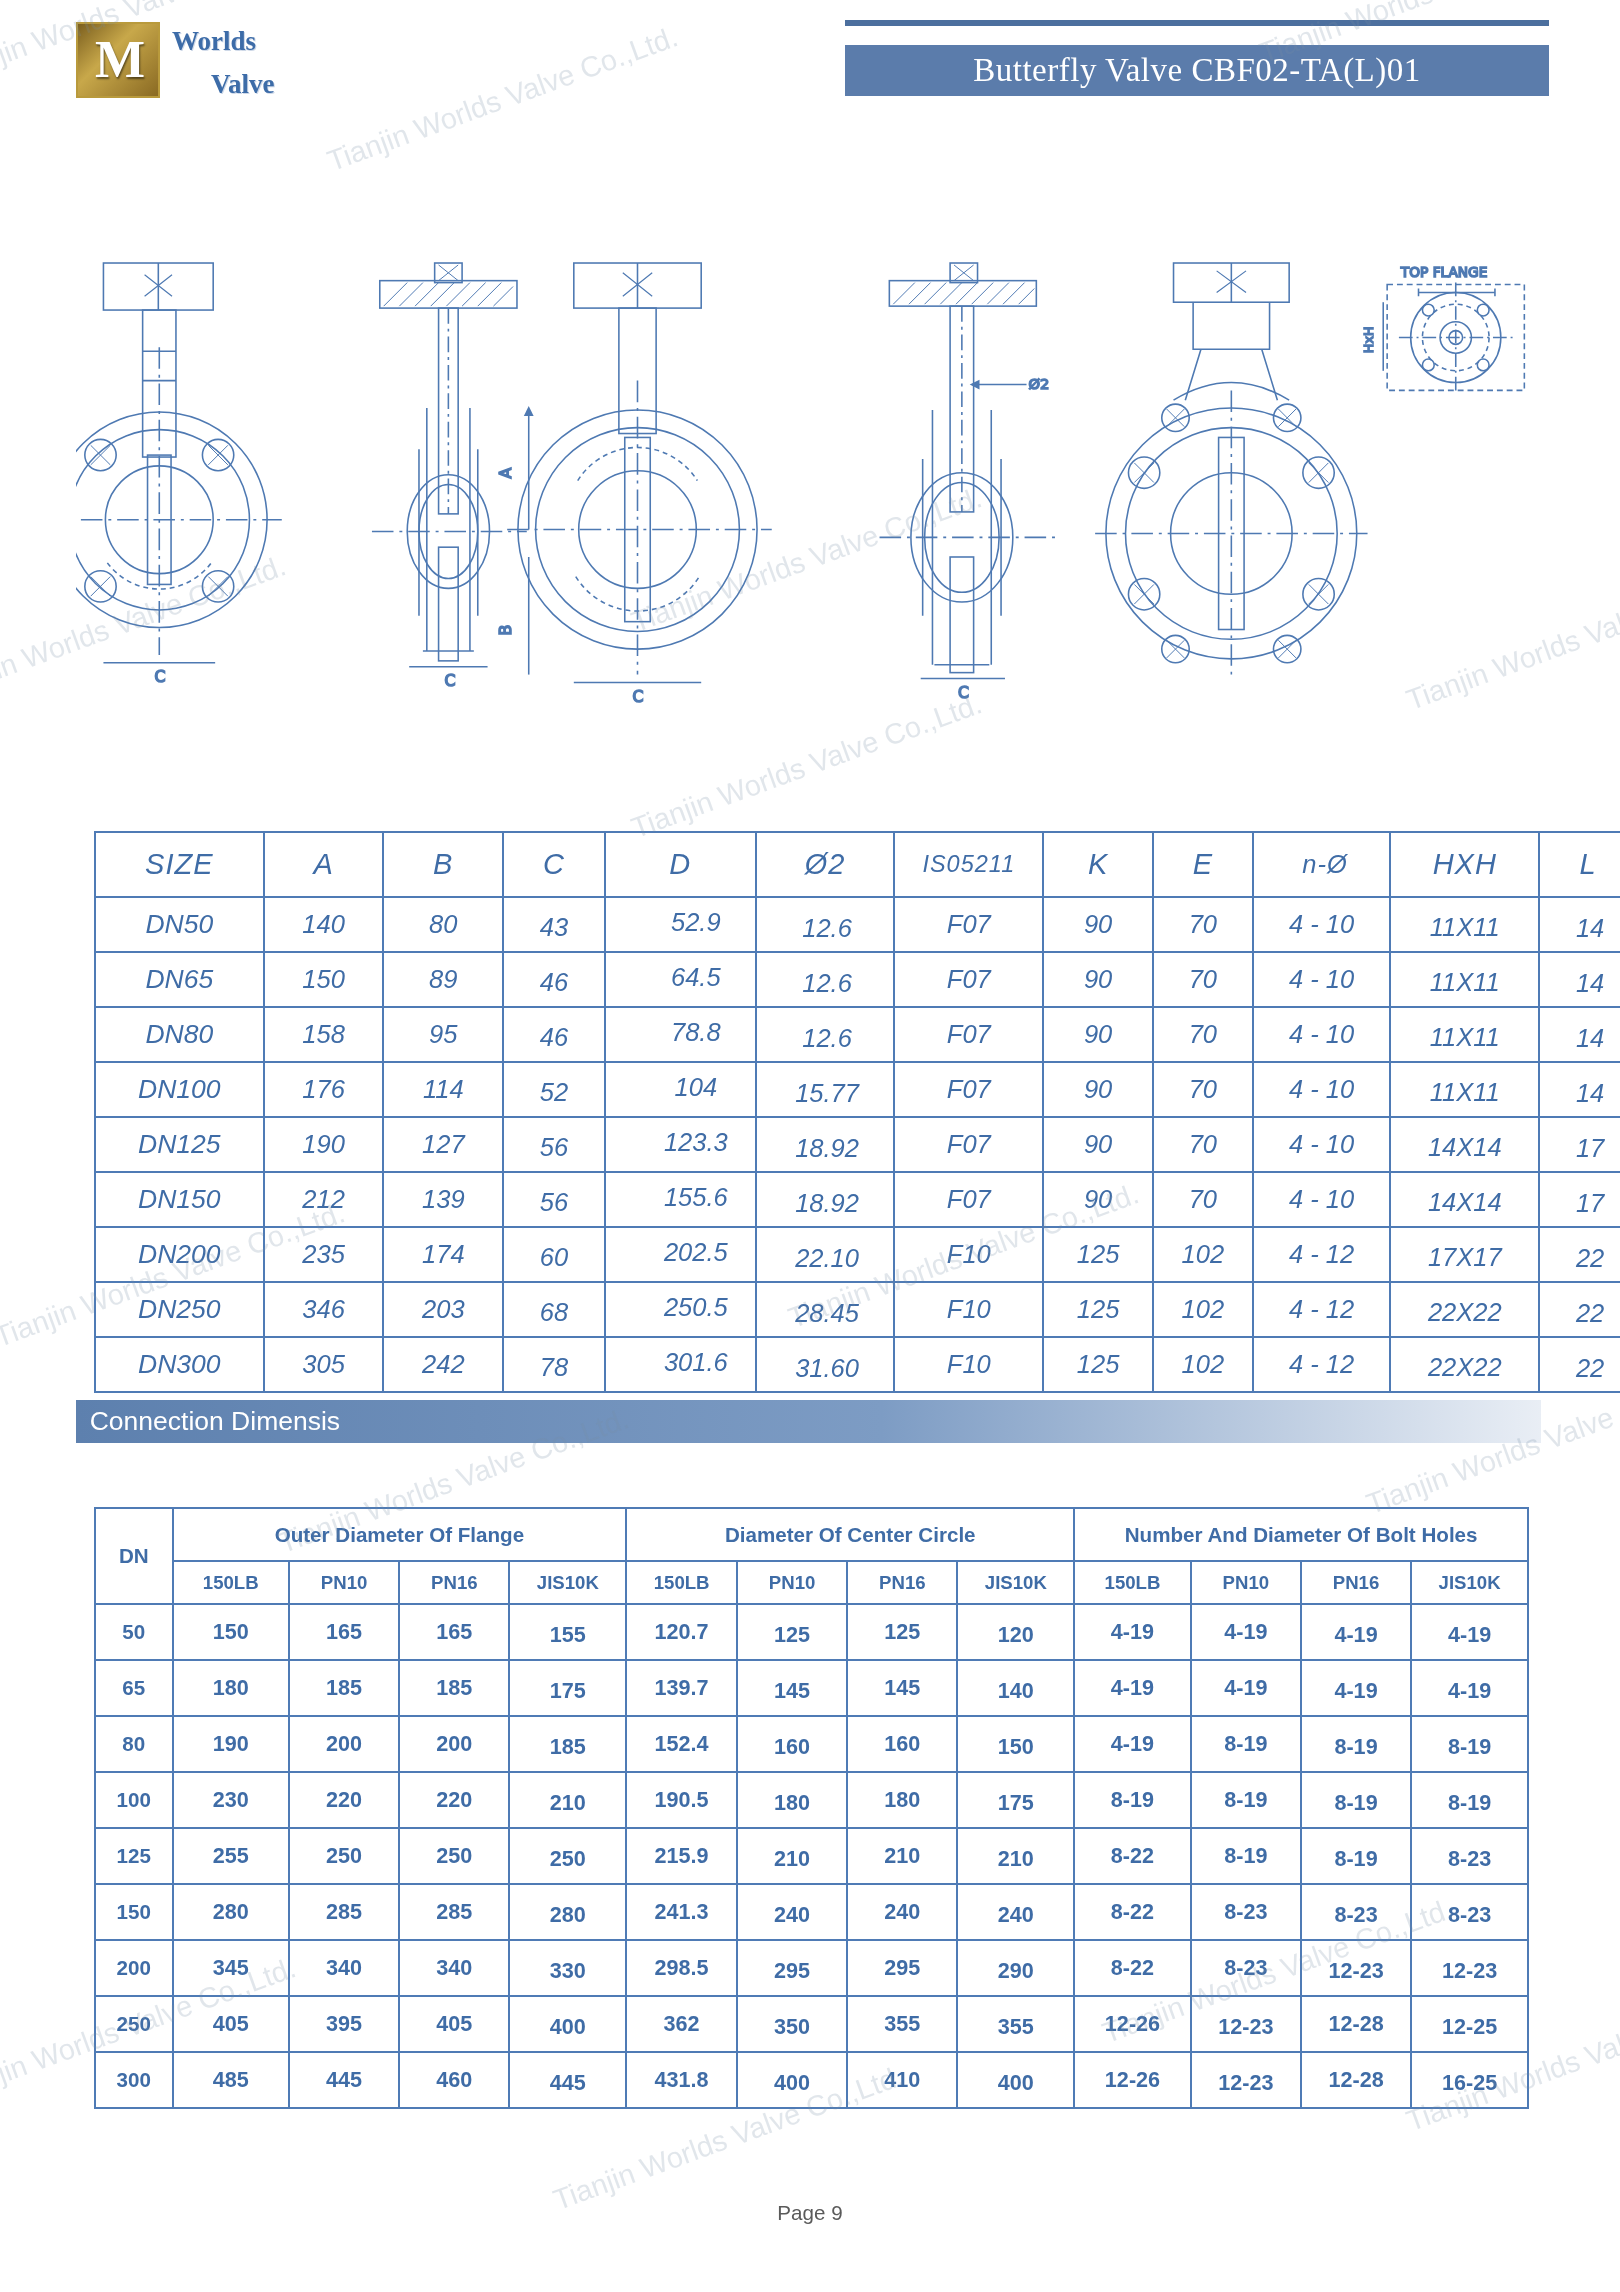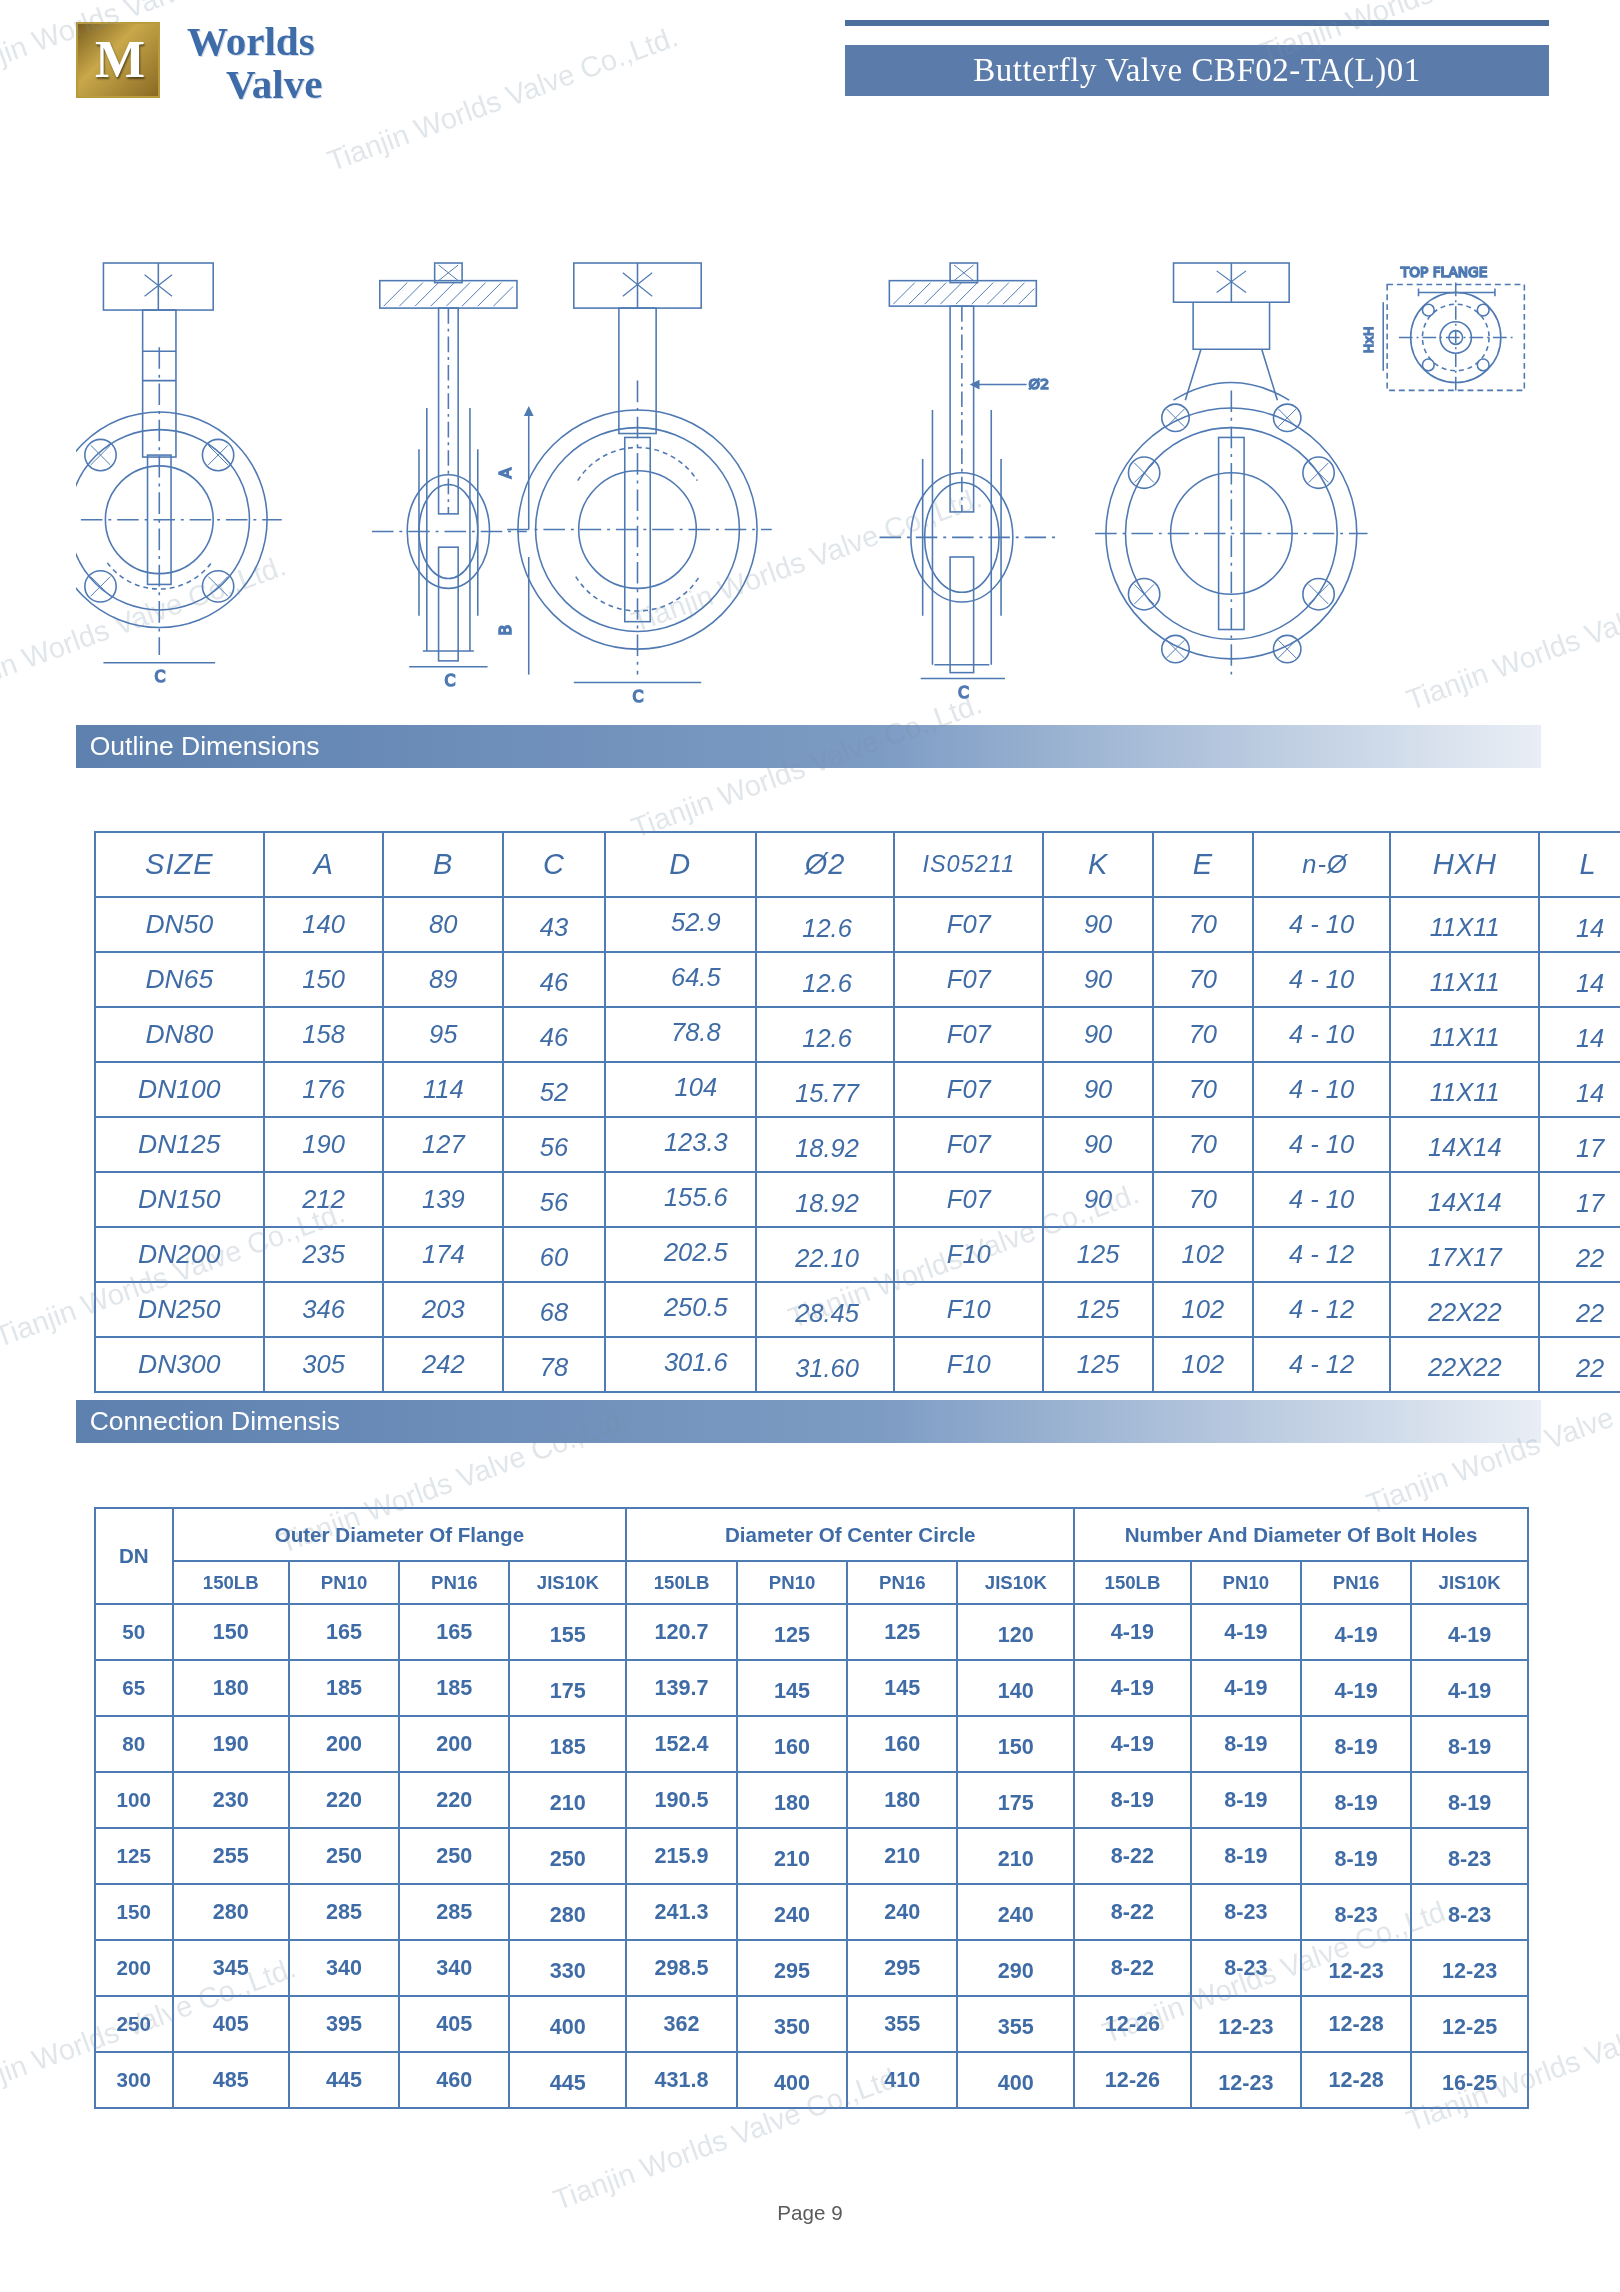--- a/index.html
+++ b/index.html
@@ -64,25 +64,25 @@
     font-family: "Liberation Serif", serif;
     font-weight: bold;
     font-size: 53px;
     text-align: center;
     line-height: 71px;
     letter-spacing: -3.9px;
     text-shadow: 1px 2px 2px rgba(0,0,0,.5);
   }
   .logo-text {
     position: absolute;
-    left: 111px;
+    left: 96px;
     top: 3.9px;
     font-family: "Liberation Serif", serif;
     font-weight: bold;
-    font-size: 41px;
+    font-size: 27px;
     line-height: 43px;
     color: #3d6ca8;
     text-shadow: 1px 1px 0 #cfd9e8;
   }
   .logo-text .l2 {
     display: block;
     margin-left: 39px;
   }
 
   .title-bar {
@@ -426,23 +426,20 @@
           <line x1="78" y1="20" x2="78" y2="132" stroke-dasharray="14,4,2,4"></line>
           <line x1="4" y1="40" x2="4" y2="110"></line>
           <text x="-6" y="92" font-size="13" fill="#4e79b2" font-family="DejaVu Sans" transform="rotate(-90,-6,92)">HxH</text>
           <line x1="40" y1="30" x2="118" y2="30"></line>
           <path d="M40 26 L40 34 M118 26 L118 34"></path>
         </g>
       </g>
     </svg>
   </div>
 
-  <div class="sec-bar" style="left:76px; top:725px; width:1465px;">
-    <div class="lbl">Outline Dimensions</div>
-  </div>
 
   <table class="tbl" id="outline-table">
     <thead>
       <tr>
         <th class="c0">SIZE</th>
         <th class="c1">A</th>
         <th class="c2">B</th>
         <th class="c3">C</th>
         <th class="c4">D</th>
         <th class="c5">Ø2</th>

